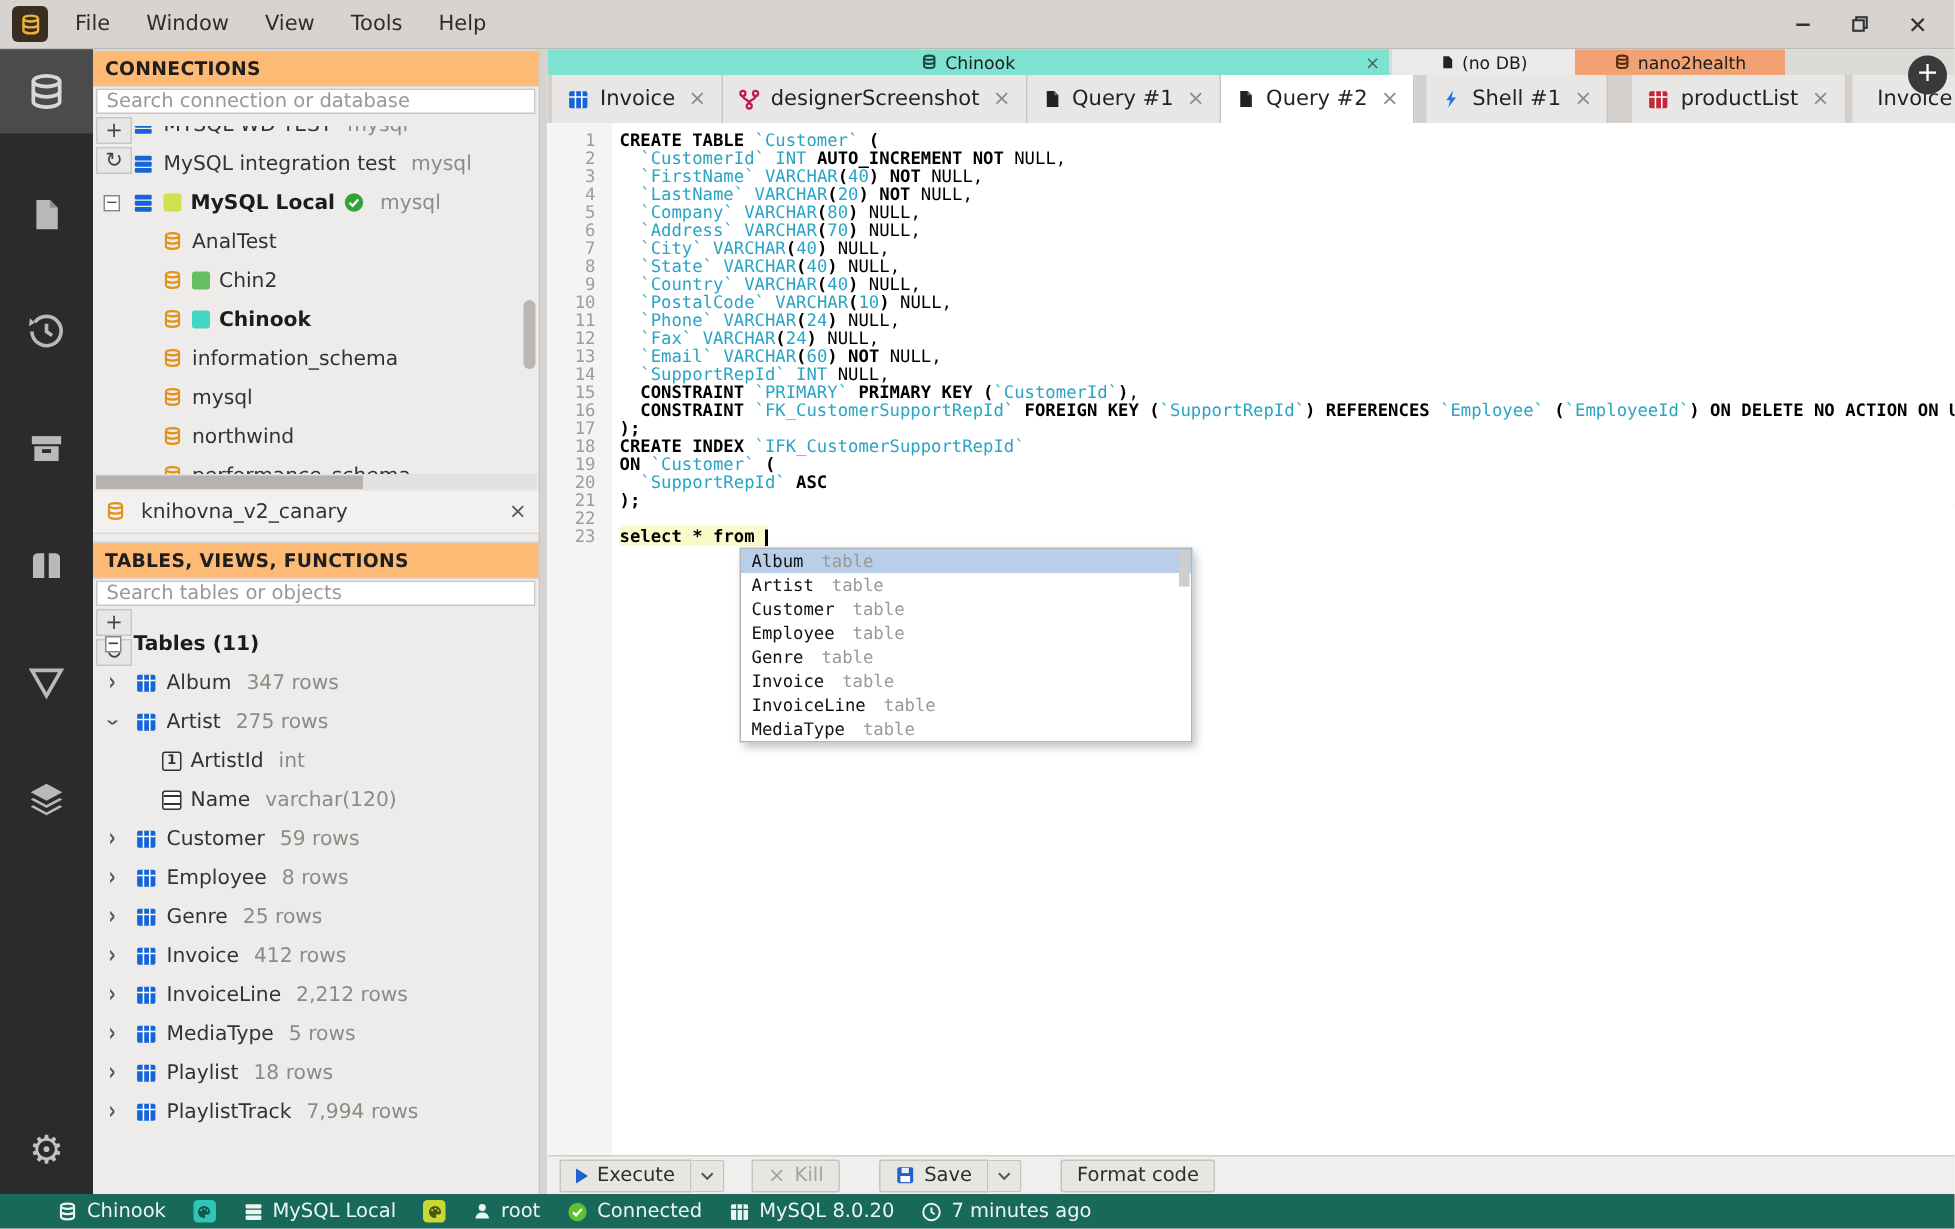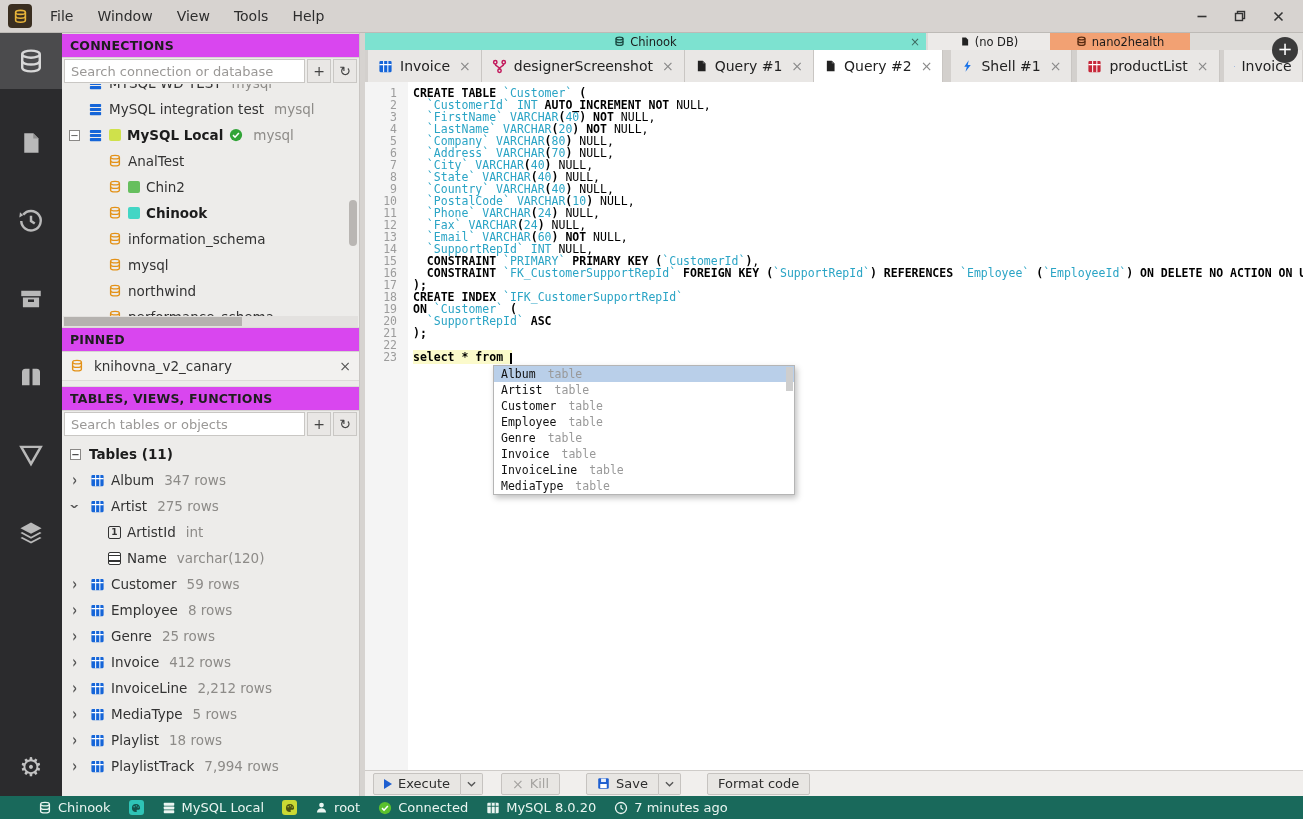--- a/index.html
+++ b/index.html
@@ -15,22 +15,22 @@
   .winbtn { width:22px; height:22px; display:flex; align-items:center; justify-content:center; color:#333; font-size:15px; }
 
   
   .rail { position:absolute; left:0; top:33px; width:62px; height:763px; background:#2b2b2d; display:flex; flex-direction:column; align-items:center; }
   .rail-item { width:62px; height:56px; display:flex; align-items:center; justify-content:center; margin-bottom:22px; }
   .rail-item.selected { background:#4b4b4d; margin-bottom:26px; }
   .rail-gear { margin-top:auto; margin-bottom:14px; font-size:26px; color:#c3c3c3; }
 
   
   .leftpanel { position:absolute; left:62px; top:33px; width:298px; height:763px; background:#edecea; border-right:1px solid #c9c6c3; }
-  .sect-header { height:25px; background:#d946ef; border-top:1px solid #dcdad7; border-bottom:1px solid #d6d4d1; font-size:12.5px; font-weight:bold; color:#1e1e1e; display:flex; align-items:center; padding-left:8px; letter-spacing:.2px; }
-  .search-row { height:26px; display:flex; align-items:stretch; background:#edecea; padding:1px 2px; gap:2px; }
+  .sect-header { height:25px; background:#fdba74; border-top:1px solid #dcdad7; border-bottom:1px solid #d6d4d1; font-size:12.5px; font-weight:bold; color:#1e1e1e; display:flex; align-items:center; padding-left:8px; letter-spacing:.2px; }
+  .search-row { height:26px; display:flex; align-items:stretch; background:#edecea; padding:1px 2px; gap:2px;flex-direction:column; }
   .search-row input { flex:1; border:1px solid #c9c7c4; background:#fff; font-size:13px; color:#333; padding:0 6px; font-family:inherit; }
   .search-row input::placeholder { color:#9a9896; }
   .sq-btn { width:24px; border:1px solid #c9c7c4; background:#e9e7e5; color:#444; font-size:14px; display:flex; align-items:center; justify-content:center; }
 
   .crow { height:26px; display:flex; align-items:center; gap:6px; font-size:13.5px; color:#333; padding-left:26px; position:relative; }
   .crow .cmeta { color:#8d8b88; margin-left:4px; }
   .crow.bold .cname { font-weight:bold; color:#1c1c1c; }
   .dbrow { padding-left:46px; }
   .collapse-box { position:absolute; left:7px; width:11px; height:11px; border:1px solid #8a8886; background:#fff; font-size:10px; line-height:9px; text-align:center; color:#444; }
   .chip { width:12px; height:12px; border-radius:2px; flex:none; }
@@ -315,21 +315,20 @@
           </svg>
         <span class="cname">performance_schema</span>
       </div>
     </div>
     <div class="hscroll">
         <div class="thumb"></div>
       </div>
     <div class="vscroll-thumb"></div>
   </div>
 
-  <div class="sect-header">PINNED</div>
   <div class="pinned-row">
     <svg width="14" height="14" viewBox="0 0 16 16">
         <g fill="none" stroke="#e39117" stroke-width="1.6">
           <ellipse cx="8" cy="3.6" rx="5" ry="2"></ellipse>
           <path d="M3 3.6v4c0 1.1 2.2 2 5 2s5-.9 5-2v-4"></path>
           <path d="M3 7.6v4c0 1.1 2.2 2 5 2s5-.9 5-2v-4"></path>
         </g>
       </svg>
     <span>knihovna_v2_canary</span>
     <span class="px">×</span>
@@ -520,21 +519,21 @@
       <span>Query #2</span>
         <span class="tclose">×</span>
     </div>
     <div class="tab" style="margin-left:8px;">
       <svg width="13" height="14" viewBox="0 0 16 16">
           <path d="M9.5 1L4 9h3.2L5.5 15 12 6.7H8.3z" fill="#1a73e8"></path>
         </svg>
       <span>Shell #1</span>
         <span class="tclose">×</span>
     </div>
-    <div class="tab" style="margin-left:5px;">
+    <div class="tab" style="margin-left:16px;">
       <svg width="15" height="15" viewBox="0 0 16 16">
           <rect x="1.5" y="2" width="13" height="12" rx="1.2" fill="#c62839"></rect>
           <path d="M1.5 6h13M6 2v12M10.5 2v12" stroke="#fff" stroke-width="1.1"></path>
         </svg>
       <span>productList</span>
         <span class="tclose">×</span>
     </div>
     <div class="tab cut" style="margin-left:4px;">
       <svg width="15" height="15" viewBox="0 0 16 16">
           <rect x="1.5" y="2" width="13" height="12" rx="1.2" fill="#1565d8"></rect>

